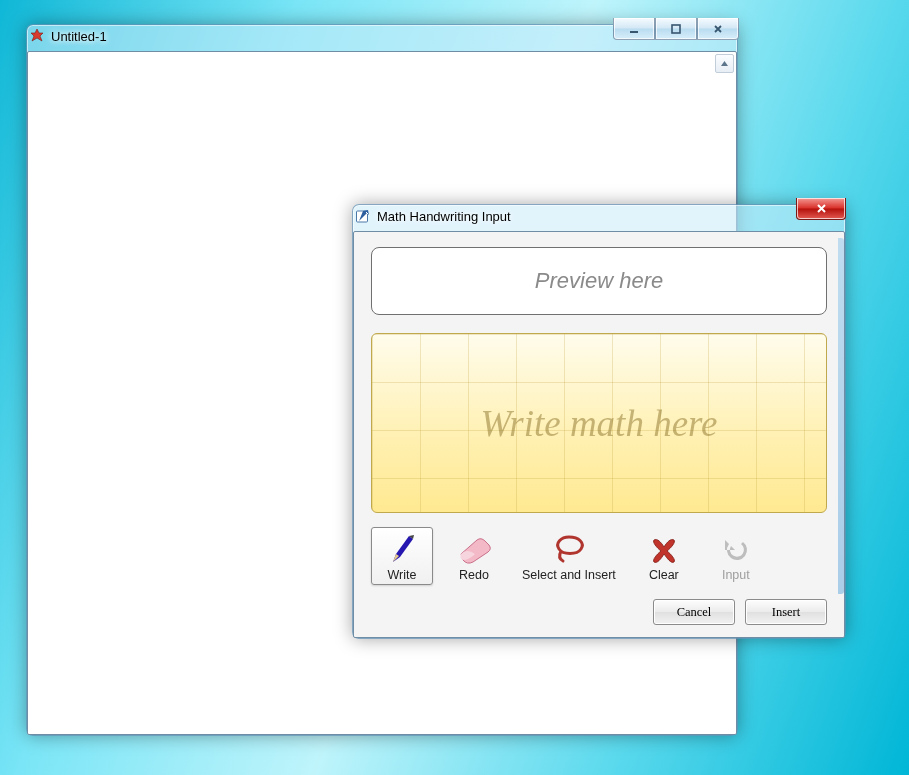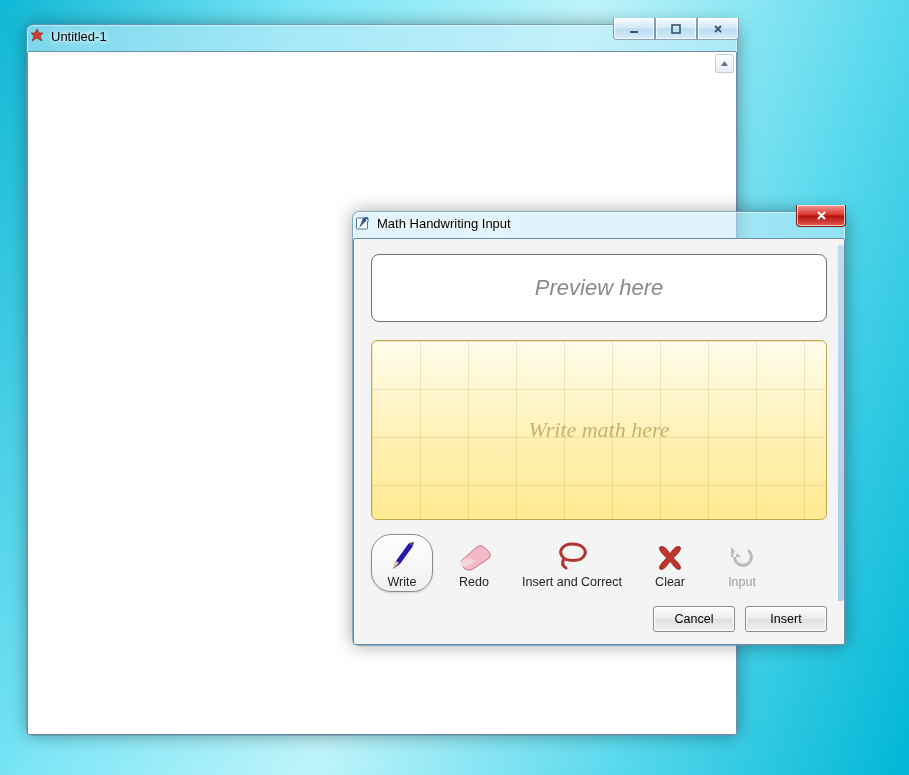--- a/index.html
+++ b/index.html
@@ -67,21 +67,21 @@
   #editor-window{ left:26px; top:24px; width:712px; height:712px; }
   #editor-client{ height:calc(100% - 26px); overflow:hidden;}
   .scroll-up{
     position:absolute;top:2px;right:2px;width:17px;height:17px;
     background:linear-gradient(#fbfdff,#e7eef5);
     border:1px solid #c1cdd8;border-radius:2px;
     display:flex;align-items:center;justify-content:center;color:#5e768c;
   }
 
   
-  #math-window{ left:352px; top:211px; width:494px; }
+  #math-window{ left:352px; top:204px; width:494px; }
   #math-window .win-controls{right:-1px;}
   #math-client{
     background:#f4f4f4;
     padding:15px 17px 12px 17px;
     height:auto;
   }
 
   .preview-box{
     height:66px;
     background:#fff;
@@ -102,21 +102,21 @@
     overflow:hidden;
     background:
       repeating-linear-gradient(to right, rgba(190,160,60,.25) 0 1px, transparent 1px 48px),
       repeating-linear-gradient(to bottom, rgba(190,160,60,.25) 0 1px, transparent 1px 48px),
       linear-gradient(#fffcec,#fff0b0 60%,#ffe991);
     display:flex;align-items:center;justify-content:center;
     margin-bottom:14px;
   }
   .write-area .ghost{
     font-family:"Segoe Script","Brush Script MT",cursive;
-    font-size:22px;
+    font-size:37px;
     color:rgba(150,125,55,.55);
     font-style:italic;
   }
 
   .tool-row{
     display:flex;
     align-items:flex-end;
     gap:10px;
     margin-bottom:14px;
   }
@@ -127,28 +127,27 @@
     border:1px solid transparent;
     border-radius:3px;
     color:#222;
     font-size:12.5px;
     gap:2px;
   }
   .tool.selected{
     border-color:#8a8a8a;
     background:linear-gradient(#fff,#f0f0f0);
     box-shadow:0 1px 2px rgba(0,0,0,.15);
-    border-radius:20px;
   }
   .tool.disabled{color:#9e9e9e;}
   .tool .glyph{height:34px;display:flex;align-items:center;justify-content:center;}
   .tool.wide{min-width:auto;}
 
   .dlg-buttons{
-    display:flex;justify-content:flex-end;gap:10px;
+    display:flex;justify-content:flex-end;gap:10px;font-family:Liberation Serif, serif;
   }
   .dlg-btn{
     min-width:80px;height:24px;
     border:1px solid #8b8b8b;border-radius:3px;
     background:linear-gradient(#fdfdfd,#ececec 48%,#e0e0e0 52%,#f2f2f2);
     font-size:12.5px;
     display:flex;align-items:center;justify-content:center;
     box-shadow:inset 0 0 0 1px #fff;
   }
 
@@ -250,21 +249,21 @@
         <span>Redo</span>
       </div>
 
       <div class="tool wide">
         <span class="glyph">
           <svg width="40" height="32" viewBox="0 0 40 32">
             <path d="M20 4 C30 4 36 10 32 16 C28 22 14 22 10 16 C6 10 12 4 20 4 Z
                      M12 18 C10 22 10 26 14 28" fill="none" stroke="#b0352e" stroke-width="3" stroke-linecap="round"></path>
           </svg>
         </span>
-        <span>Insert and Correct</span>
+        <span>Select and Insert</span>
       </div>
 
       <div class="tool">
         <span class="glyph">
           <svg width="30" height="30" viewBox="0 0 30 30">
             <path d="M5 6 C8 4 12 8 15 13 C18 8 22 4 25 6 C27 8 22 14 18 17
                      C22 20 27 26 25 28 C22 30 18 24 15 20 C12 25 8 30 5 28
                      C3 26 8 20 12 17 C8 14 3 8 5 6 Z" fill="#c1342b" stroke="#7d1812" stroke-width="0.8"></path>
           </svg>
         </span>

